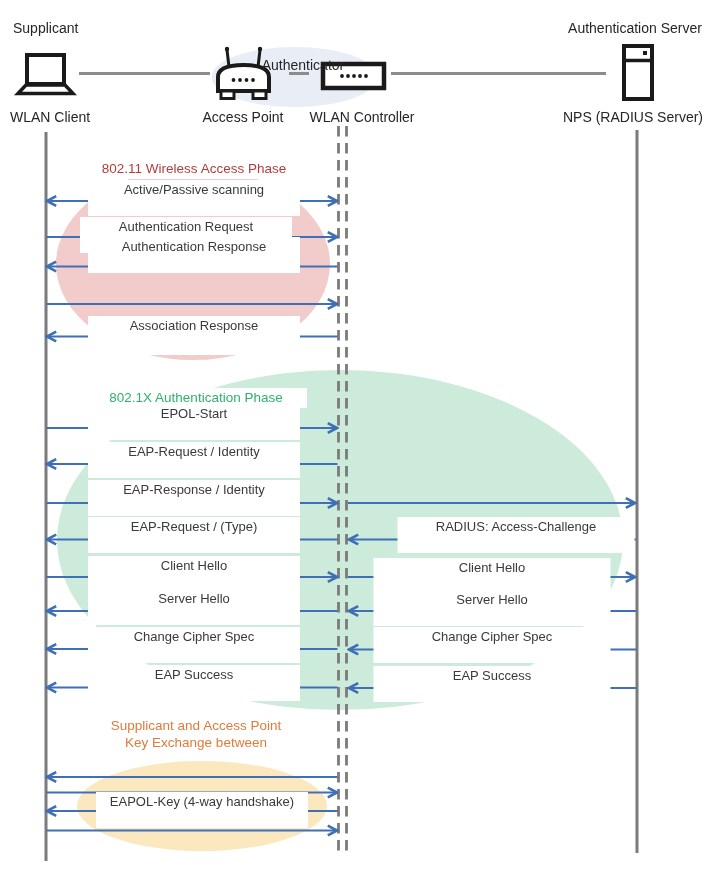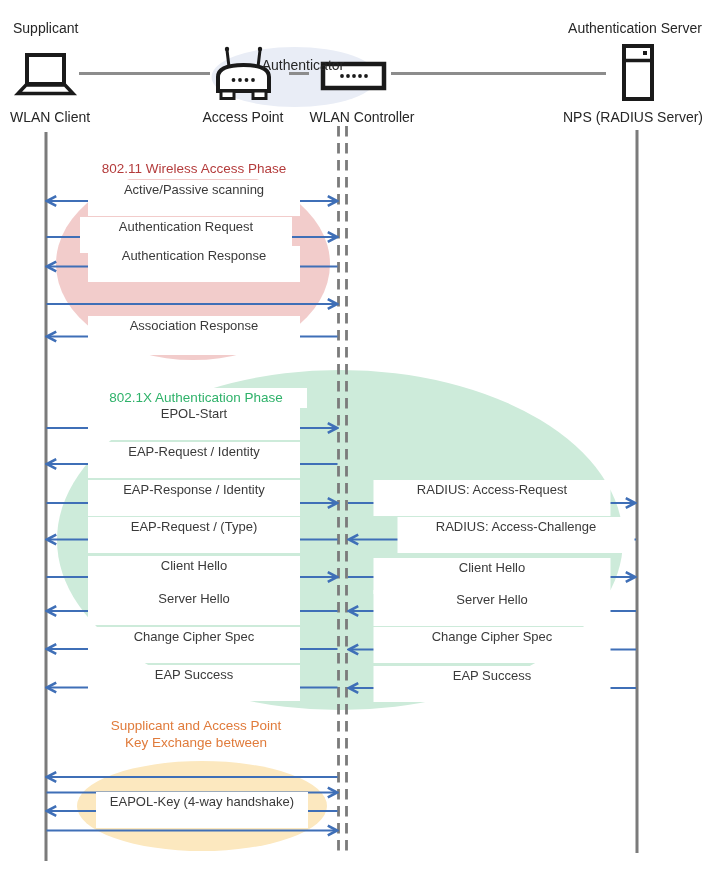--- a/index.html
+++ b/index.html
@@ -123,35 +123,34 @@
   <div class="lbl centered" style="left:635px;top:19px;">Authentication Server</div>
 
   <div class="lbl" style="left:10px;top:108px;">WLAN Client</div>
   <div class="lbl centered" style="left:243px;top:108px;">Access Point</div>
   <div class="lbl centered" style="left:362px;top:108px;">WLAN Controller</div>
   <div class="lbl centered" style="left:633px;top:108px;text-align:center;">NPS (RADIUS Server)</div>
 
   <div class="phase-title p1" style="left:194px;top:147px;">802.11 Wireless Access Phase</div>
   <div class="msg" style="left:194px;top:180px;">Active/Passive scanning</div>
   <div class="msg" style="left:186px;top:217px;">Authentication Request</div>
-  <div class="msg" style="left:194px;top:246px;">Authentication Response</div>
+  <div class="msg" style="left:194px;top:237px;">Authentication Response</div>
   <div class="msg" style="left:194px;top:271px;margin-top:48px;">Association Request</div>
   <div class="msg" style="left:194px;top:316px;">Association Response</div>
 
   <div class="phase-title p2" style="left:196px;top:376px;">802.1X Authentication Phase</div>
   <div class="msg" style="left:194px;top:404px;">EPOL-Start</div>
   <div class="msg" style="left:194px;top:442px;">EAP-Request / Identity</div>
   <div class="msg" style="left:194px;top:480px;">EAP-Response / Identity</div>
   <div class="msg" style="left:194px;top:517px;">EAP-Request / (Type)</div>
   <div class="msg" style="left:194px;top:556px;">Client Hello</div>
   <div class="msg" style="left:194px;top:589px;">Server Hello</div>
   <div class="msg" style="left:194px;top:627px;">Change Cipher Spec</div>
   <div class="msg" style="left:194px;top:665px;">EAP Success</div>
 
-  <div class="msg rightcol" style="left:492px;top:480px;">RADIUS: Access-Request</div>
   <div class="msg rightcol" style="left:492px;top:517px;margin-left:24px;">RADIUS: Access-Challenge</div>
   <div class="msg rightcol" style="left:492px;top:558px;">Client Hello</div>
   <div class="msg rightcol" style="left:492px;top:590px;">Server Hello</div>
   <div class="msg rightcol" style="left:492px;top:627px;">Change Cipher Spec</div>
   <div class="msg rightcol" style="left:492px;top:666px;">EAP Success</div>
 
   <div class="phase-title p3" style="left:196px;top:721px;">Key Exchange between</div>
   <div class="phase-title p3" style="left:196px;top:704px;">Supplicant and Access Point</div>
   <div class="msg" style="left:202px;top:792px;">EAPOL-Key (4-way handshake)</div>
 

